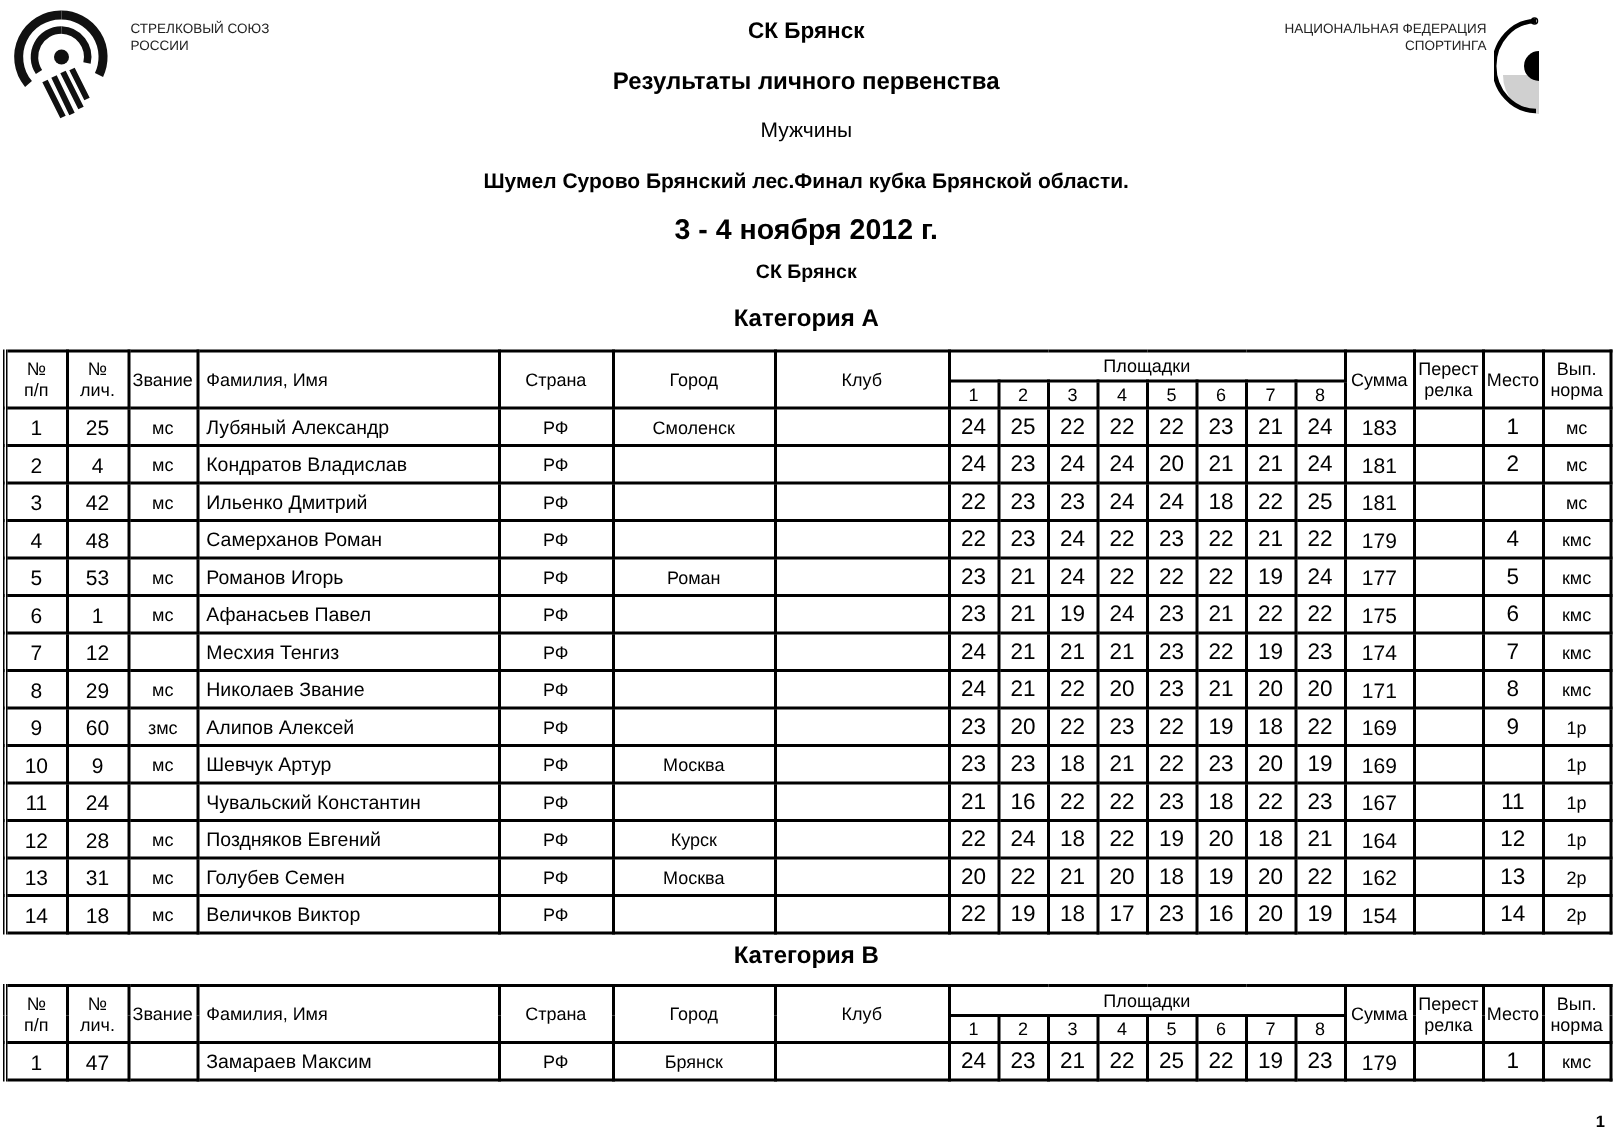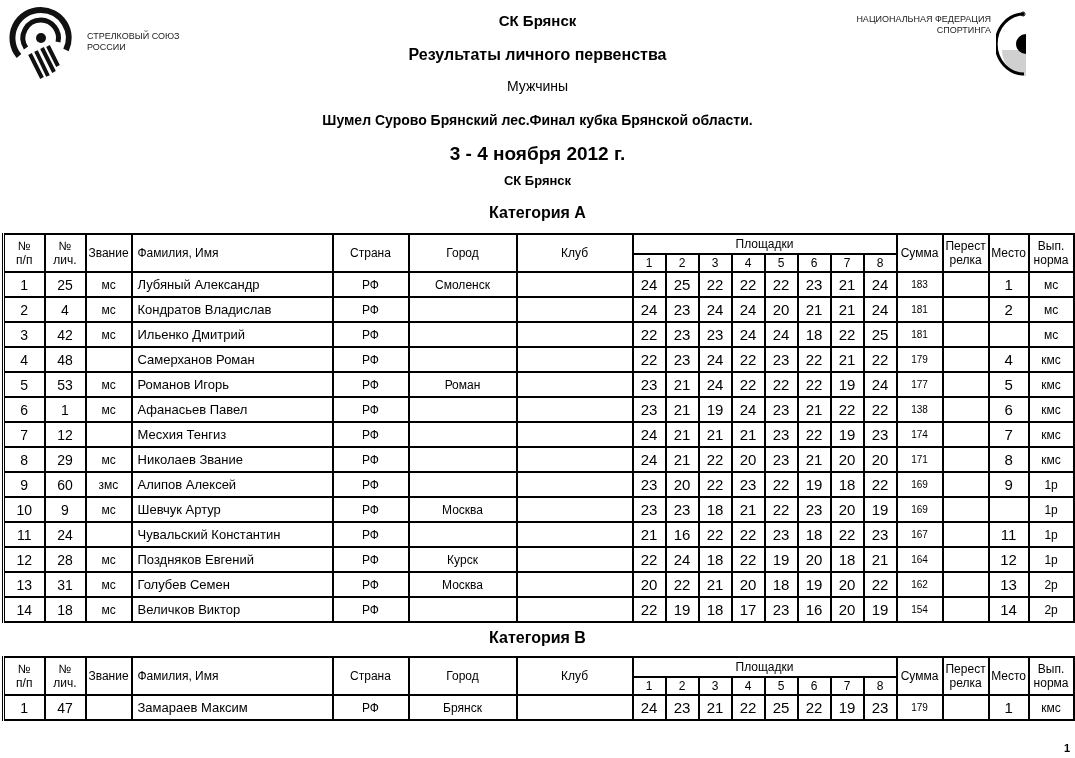--- a/index.html
+++ b/index.html
@@ -2,21 +2,21 @@
 <html><head>
 <meta charset="utf-8">
 <style>
   * { box-sizing: border-box; }
   html, body { margin: 0; padding: 0; background: #ffffff; }
   body {
     width: 1075px; height: 758px; position: relative; overflow: hidden;
     font-family: "Liberation Sans", sans-serif; color: #000;
   }
   .logo-left { position: absolute; left: 8px; top: 6px; width: 66px; height: 76px; }
-  .org-left { position: absolute; left: 87px; top: 14px; font-size: 9px; line-height: 11px; color: #222; margin-top: 17px; }
+  .org-left { position: absolute; left: 87px; top: 14px; font-size: 9px; line-height: 11px; color: #222; }
   .org-right { position: absolute; right: 84px; top: 14px; font-size: 9px; line-height: 11px; color: #222; text-align: right; }
   .logo-right { position: absolute; left: 996px; top: 6px; width: 30px; height: 70px; overflow: hidden; }
 
   .center-line { position: absolute; left: 0; width: 1075px; text-align: center; }
   .t1 { top: 12px; font-size: 15px; font-weight: bold; }
   .t2 { top: 46px; font-size: 16px; font-weight: bold; }
   .t3 { top: 78px; font-size: 14px; }
   .t4 { top: 112px; font-size: 14px; font-weight: bold; }
   .t5 { top: 143px; font-size: 19px; font-weight: bold; }
   .t6 { top: 173px; font-size: 13px; font-weight: bold; }
@@ -28,21 +28,21 @@
     border-left: 3px double #000;
   }
   table.res td, table.res th {
     border: 2px solid #000; padding: 0; text-align: center; vertical-align: middle;
     font-weight: normal; overflow: hidden; white-space: nowrap;
   }
   table.res th { font-size: 12px; line-height: 14px; }
   table.res th.name-h, table.res td.name { text-align: left; padding-left: 5px; margin-left: 44px; }
   table.res td { height: 25px; font-size: 13px; }
   table.res td.score { font-size: 15px; }
-  table.res td.sum { font-size: 10px; }
+  table.res td.sum { font-size: 14px; }
   table.res td.place { font-size: 15px; }
   table.res td.rank { font-size: 12px; }
   table.res td.num { font-size: 14px; }
   table.res th.sub { height: 18px; font-size: 12px; }
   table.res th.grp { height: 20px; }
   .pagenum { position: absolute; right: 5px; top: 742px; font-size: 11px; font-weight: bold; }
 </style>
 </head>
 <body>
 
@@ -255,21 +255,21 @@
         <td class="rank"></td>
         <td class="rank"></td>
         <td class="score">23</td>
         <td class="score">21</td>
         <td class="score">19</td>
         <td class="score">24</td>
         <td class="score">23</td>
         <td class="score">21</td>
         <td class="score">22</td>
         <td class="score">22</td>
-        <td class="sum">138</td>
+        <td class="sum">175</td>
         <td class="sum"></td>
         <td class="place">6</td>
         <td class="rank">кмс</td>
       </tr>
       <tr>
         <td class="num">7</td>
         <td class="num">12</td>
         <td class="rank"></td>
         <td class="name">Месхия Тенгиз</td>
         <td class="rank">РФ</td>

